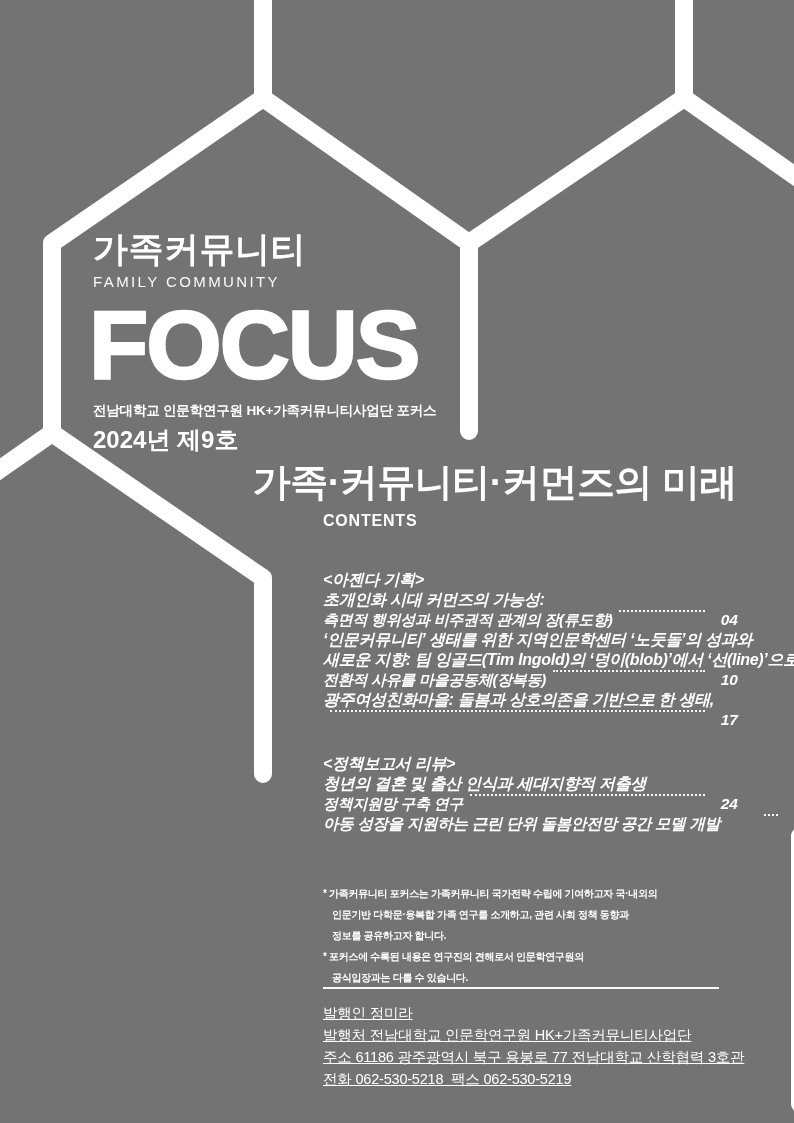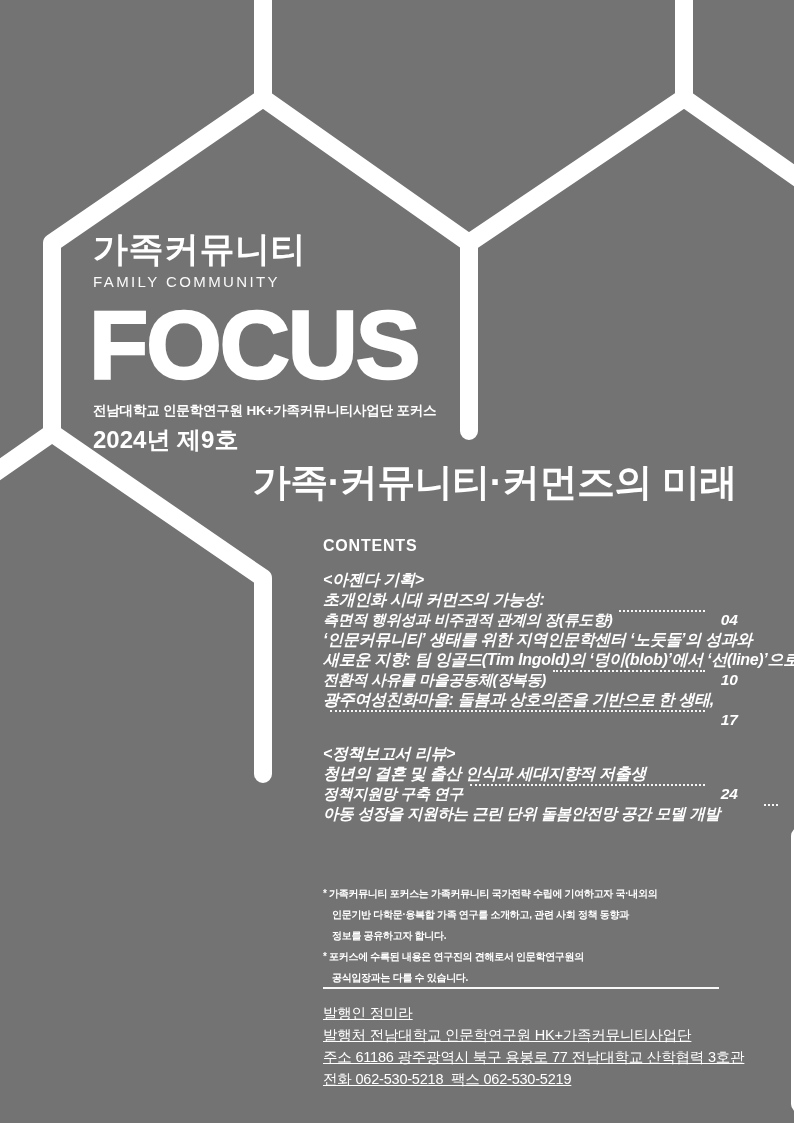--- a/index.html
+++ b/index.html
@@ -38,33 +38,33 @@
 
   
   .cover-title{
     position:absolute;top:463px;right:57px;margin:0;width:560px;
     text-align:right;font-size:38px;font-weight:800;letter-spacing:-0.5px;
     line-height:1.05;
   }
 
   
   .contents-heading{
-    position:absolute;left:323px;top:537px;
+    position:absolute;left:323px;top:512px;
     font-size:16px;font-weight:800;letter-spacing:0.8px;
   }
   .toc{position:absolute;left:323px;top:570px;width:415px;}
   .toc-row{
     display:flex;align-items:flex-start;
     line-height:20px;font-size:15px;font-weight:600;letter-spacing:-0.3px;
     white-space:nowrap;
     font-style:italic;
   }
   .toc-row.section,.toc-row.headline{font-weight:800;font-size:16px;}
   .toc-row.entry-strong{font-weight:800;font-size:15.5px;gap:37px;}
-  .toc-row.gap{margin-top:14px;}
+  .toc-row.gap{margin-top:24px;}
   .toc-row .leader{
     flex:1;min-width:14px;
     border-bottom:2px dotted rgba(255,255,255,.95);
     margin:0 7px 5px 7px;
   }
   .toc-row .pagenum{
     width:26px;text-align:right;font-weight:700;font-size:15.5px;letter-spacing:0;
   }
 
   

